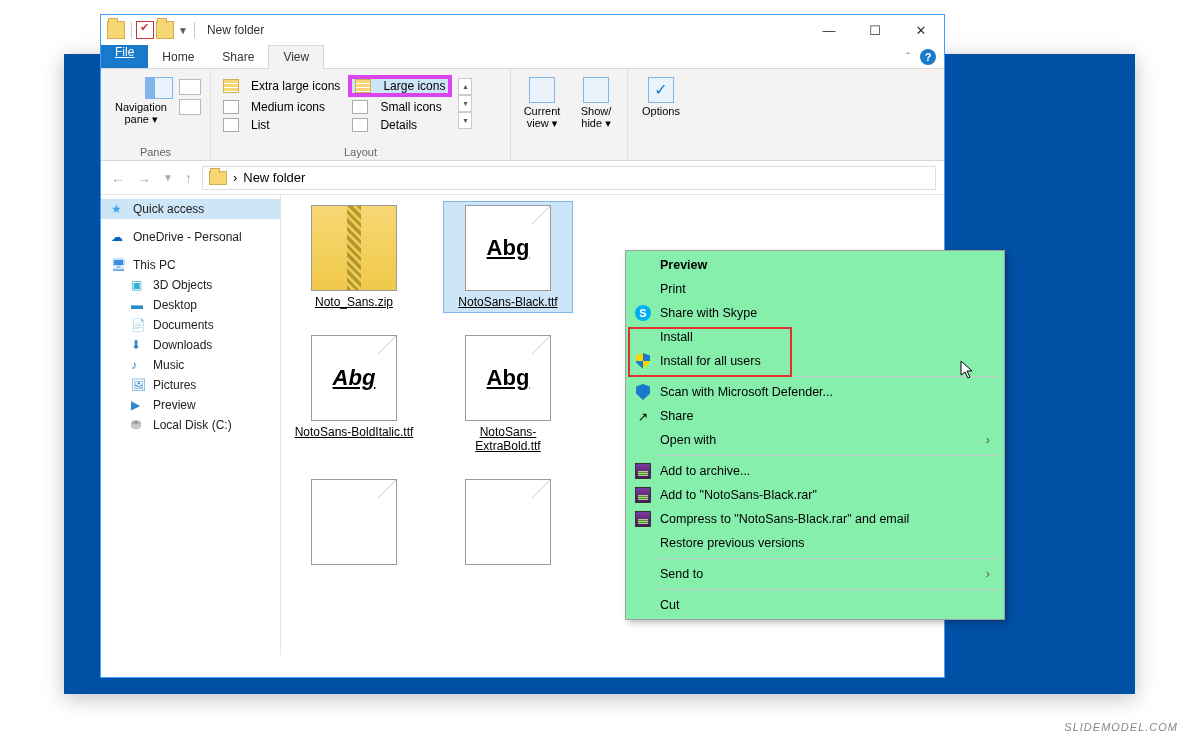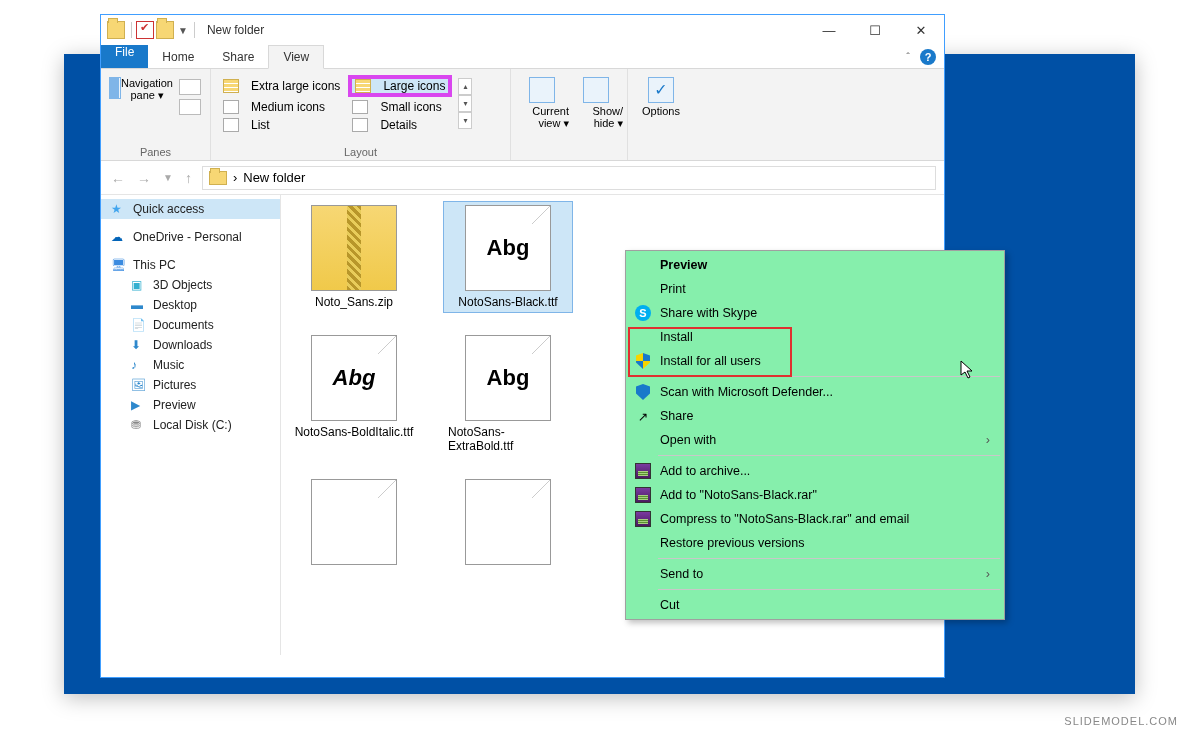--- a/index.html
+++ b/index.html
@@ -15,55 +15,55 @@
 .menubar { height: 24px; display: flex; align-items: stretch; background: #fff; border-bottom: 1px solid #d8d8d8; }
 .menubar .file { background: #1979ca; color: #fff; padding: 0 14px; display: flex; align-items: center; font-size: 12px; }
 .menubar .mtab { padding: 0 14px; display: flex; align-items: center; font-size: 12px; color: #333; }
 .menubar .mtab.active { background: #f3f3f3; border: 1px solid #d8d8d8; border-bottom: 1px solid #f3f3f3; margin-bottom: -1px; }
 .menubar .rside { margin-left: auto; display: flex; align-items: center; padding-right: 8px; gap: 10px; color: #555; }
 .help-badge { width: 16px; height: 16px; border-radius: 50%; background: #1979ca; color: #fff; display: flex; align-items: center; justify-content: center; font-size: 11px; font-weight: bold; }
 .ribbon { height: 92px; background: #f3f3f3; border-bottom: 1px solid #d8d8d8; display: flex; }
 .rgroup { border-right: 1px solid #e0e0e0; padding: 4px 8px 0; display: flex; flex-direction: column; }
 .rgroup .label { text-align: center; font-size: 11px; color: #666; margin-top: auto; padding-bottom: 2px; }
 .panes-grp .row1 { display: flex; gap: 6px; padding-top: 4px; }
-.nav-pane { display: flex; flex-direction: row; align-items: flex-start; width: 64px; }
+.nav-pane { display: flex; flex-direction: column; align-items: flex-end; width: 64px; }
 .nav-pane .ico { width: 28px; height: 22px; border: 1px solid #7fb5e8; background: #eaf3fb; margin-bottom: 2px; position: relative; }
 .nav-pane .ico::before { content: ""; position: absolute; left: 0; top: 0; width: 9px; height: 100%; background: #7fb5e8; }
 .nav-pane .txt { font-size: 11px; text-align: center; line-height: 12px; }
 .mini-ico { width: 22px; height: 16px; border: 1px solid #bbb; background: #fff; }
 .layout-body { display: grid; grid-template-columns: auto auto auto; grid-template-rows: auto auto auto; gap: 2px 4px; padding-top: 2px; }
 .layout-item { display: flex; align-items: center; gap: 12px; font-size: 12px; padding: 1px 4px; cursor: default; }
 .layout-item.sel { background: #cde6f7; border: 4px solid #d946ef; padding: 0 3px; }
 .lay-ico { width: 16px; height: 14px; display: inline-block; background: repeating-linear-gradient(#f7d774,#f7d774 3px,#fff 3px,#fff 4px); border: 1px solid #d0b050; }
 .lay-ico.dots { background: #fff; border: 1px solid #aaa; }
 .lay-ico.list { background: #fff; border: 1px solid #aaa; }
 .layout-spin { display: flex; flex-direction: column; justify-content: center; gap: 0; margin-left: 2px; }
 .spin-btn { width: 14px; height: 17px; border: 1px solid #ccc; background: #fff; font-size: 8px; display: flex; align-items: center; justify-content: center; color: #555; }
 .big-btn { display: flex; flex-direction: column; align-items: center; width: 54px; padding-top: 4px; }
 .big-btn .bi { width: 26px; height: 26px; border: 1px solid #7fb5e8; background: #eaf3fb; margin-bottom: 2px; }
 .big-btn .bi.check::before { content: "✓"; color: #1979ca; display: block; text-align: center; font-size: 16px; line-height: 24px; }
-.big-btn .bt { font-size: 11px; text-align: right; line-height: 12px; }
+.big-btn .bt { font-size: 11px; text-align: center; line-height: 12px; }
 .addr { height: 34px; display: flex; align-items: center; padding: 0 8px; gap: 8px; border-bottom: 1px solid #e5e5e5; }
 .addr .nav-arrow { color: #aaa; font-size: 14px; padding: 0 2px; }
 .addr .crumb { display: flex; align-items: center; gap: 6px; border: 1px solid #ddd; height: 24px; padding: 0 6px; flex: 1; }
 .folder-ico { width: 18px; height: 14px; background: #f7d774; border: 1px solid #d0b050; position: relative; }
 .folder-ico::before { content: ""; position: absolute; top: -4px; left: 0; width: 8px; height: 4px; background: #f7d774; border: 1px solid #d0b050; border-bottom: none; }
 .body { display: flex; height: calc(100% - 30px - 24px - 92px - 34px - 22px); }
 .sidebar { width: 180px; border-right: 1px solid #e5e5e5; padding-top: 4px; overflow: hidden; }
 .side-item { display: flex; align-items: center; gap: 6px; padding: 3px 8px 3px 18px; font-size: 12px; color: #222; }
 .side-item.head { padding-left: 10px; font-weight: normal; }
 .side-item.sel { background: #cde6f7; }
 .side-item.sub { padding-left: 30px; }
 .side-ico { width: 16px; height: 14px; display: inline-block; flex-shrink: 0; }
 .star { color: #41a5ee; }
 .cloud { color: #0364b8; }
 .pc { color: #3b8be0; }
 .content { flex: 1; padding: 6px 8px; overflow: hidden; position: relative; }
 .filegrid { display: grid; grid-template-columns: repeat(2, 130px); gap: 18px 24px; }
-.file { display: flex; flex-direction: column; align-items: center; font-size: 12px; padding: 4px; }
+.file { display: flex; flex-direction: column; align-items: center; text-align: center; font-size: 12px; padding: 4px; text-decoration: underline; }
 .file.sel { background: #cde6f7; border: 1px solid #7fb5e8; padding: 3px; }
 .file .thumb { width: 86px; height: 86px; border: 1px solid #999; background: #fff; position: relative; margin-bottom: 4px; display: flex; align-items: center; justify-content: center; }
 .file .thumb.zip { background: linear-gradient(#f7d774,#f0c94a); }
 .file .thumb.zip::after { content: ""; position: absolute; left: 50%; top: 0; width: 14px; height: 100%; transform: translateX(-50%); background: repeating-linear-gradient(45deg,#b8962a,#b8962a 3px,#e8cc5a 3px,#e8cc5a 6px); }
 .file .thumb::before { content: ""; position: absolute; right: 0; top: 0; width: 18px; height: 18px; background: linear-gradient(135deg, transparent 49%, #ccc 50%, #fff 51%); }
 .thumb.zip::before { display: none; }
 .abg { font-weight: 900; font-size: 22px; font-family: Arial, sans-serif; }
 .abg.italic { font-style: italic; }
 .file .fname { line-height: 14px; max-width: 120px; word-break: break-word; }
 .statusbar { height: 22px; border-top: 1px solid #e5e5e5; display: flex; align-items: center; padding: 0 8px; font-size: 11px; color: #444; gap: 14px; }
@@ -73,21 +73,21 @@
 .ctx-item .ci-ico { position: absolute; left: 6px; width: 18px; height: 18px; display: flex; align-items: center; justify-content: center; }
 .ctx-sep { height: 1px; background: #c8c8c8; margin: 3px 2px 3px 30px; }
 .ctx-item .arrow { margin-left: auto; color: #555; }
 .red-box { position: absolute; border: 2px solid #e03030; pointer-events: none; }
 .skype { width: 16px; height: 16px; border-radius: 50%; background: #00aff0; color: #fff; font-weight: bold; font-size: 11px; display: flex; align-items: center; justify-content: center; }
 .shield { width: 14px; height: 16px; background: conic-gradient(#1979ca 0 25%, #f7d400 0 50%, #1979ca 0 75%, #f7d400 0); clip-path: polygon(50% 0,100% 15%,100% 60%,50% 100%,0 60%,0 15%); }
 .defender { width: 14px; height: 16px; background: #1979ca; clip-path: polygon(50% 0,100% 15%,100% 60%,50% 100%,0 60%,0 15%); }
 .rar { width: 16px; height: 16px; background: linear-gradient(#7a3aa0,#4a1a60); border: 1px solid #333; position: relative; }
 .rar::after { content: ""; position: absolute; bottom: 2px; left: 2px; right: 2px; height: 5px; background: repeating-linear-gradient(#a8d080,#a8d080 1px,#5a9030 1px,#5a9030 2px); }
 .cursor { position: absolute; left: 960px; top: 360px; z-index: 60; }
-.watermark { position: absolute; right: 22px; bottom: 16px; font-size: 11px; letter-spacing: 1px; color: #888; }
+.watermark { position: absolute; right: 22px; bottom: 10px; font-size: 11px; letter-spacing: 1px; color: #888; font-style: italic; }
 </style>
 </head>
 <body>
 
 <div class="outer-frame"></div>
 
 <div class="explorer">
 
   <div class="titlebar">
     <span class="ti folder-ico"></span>

